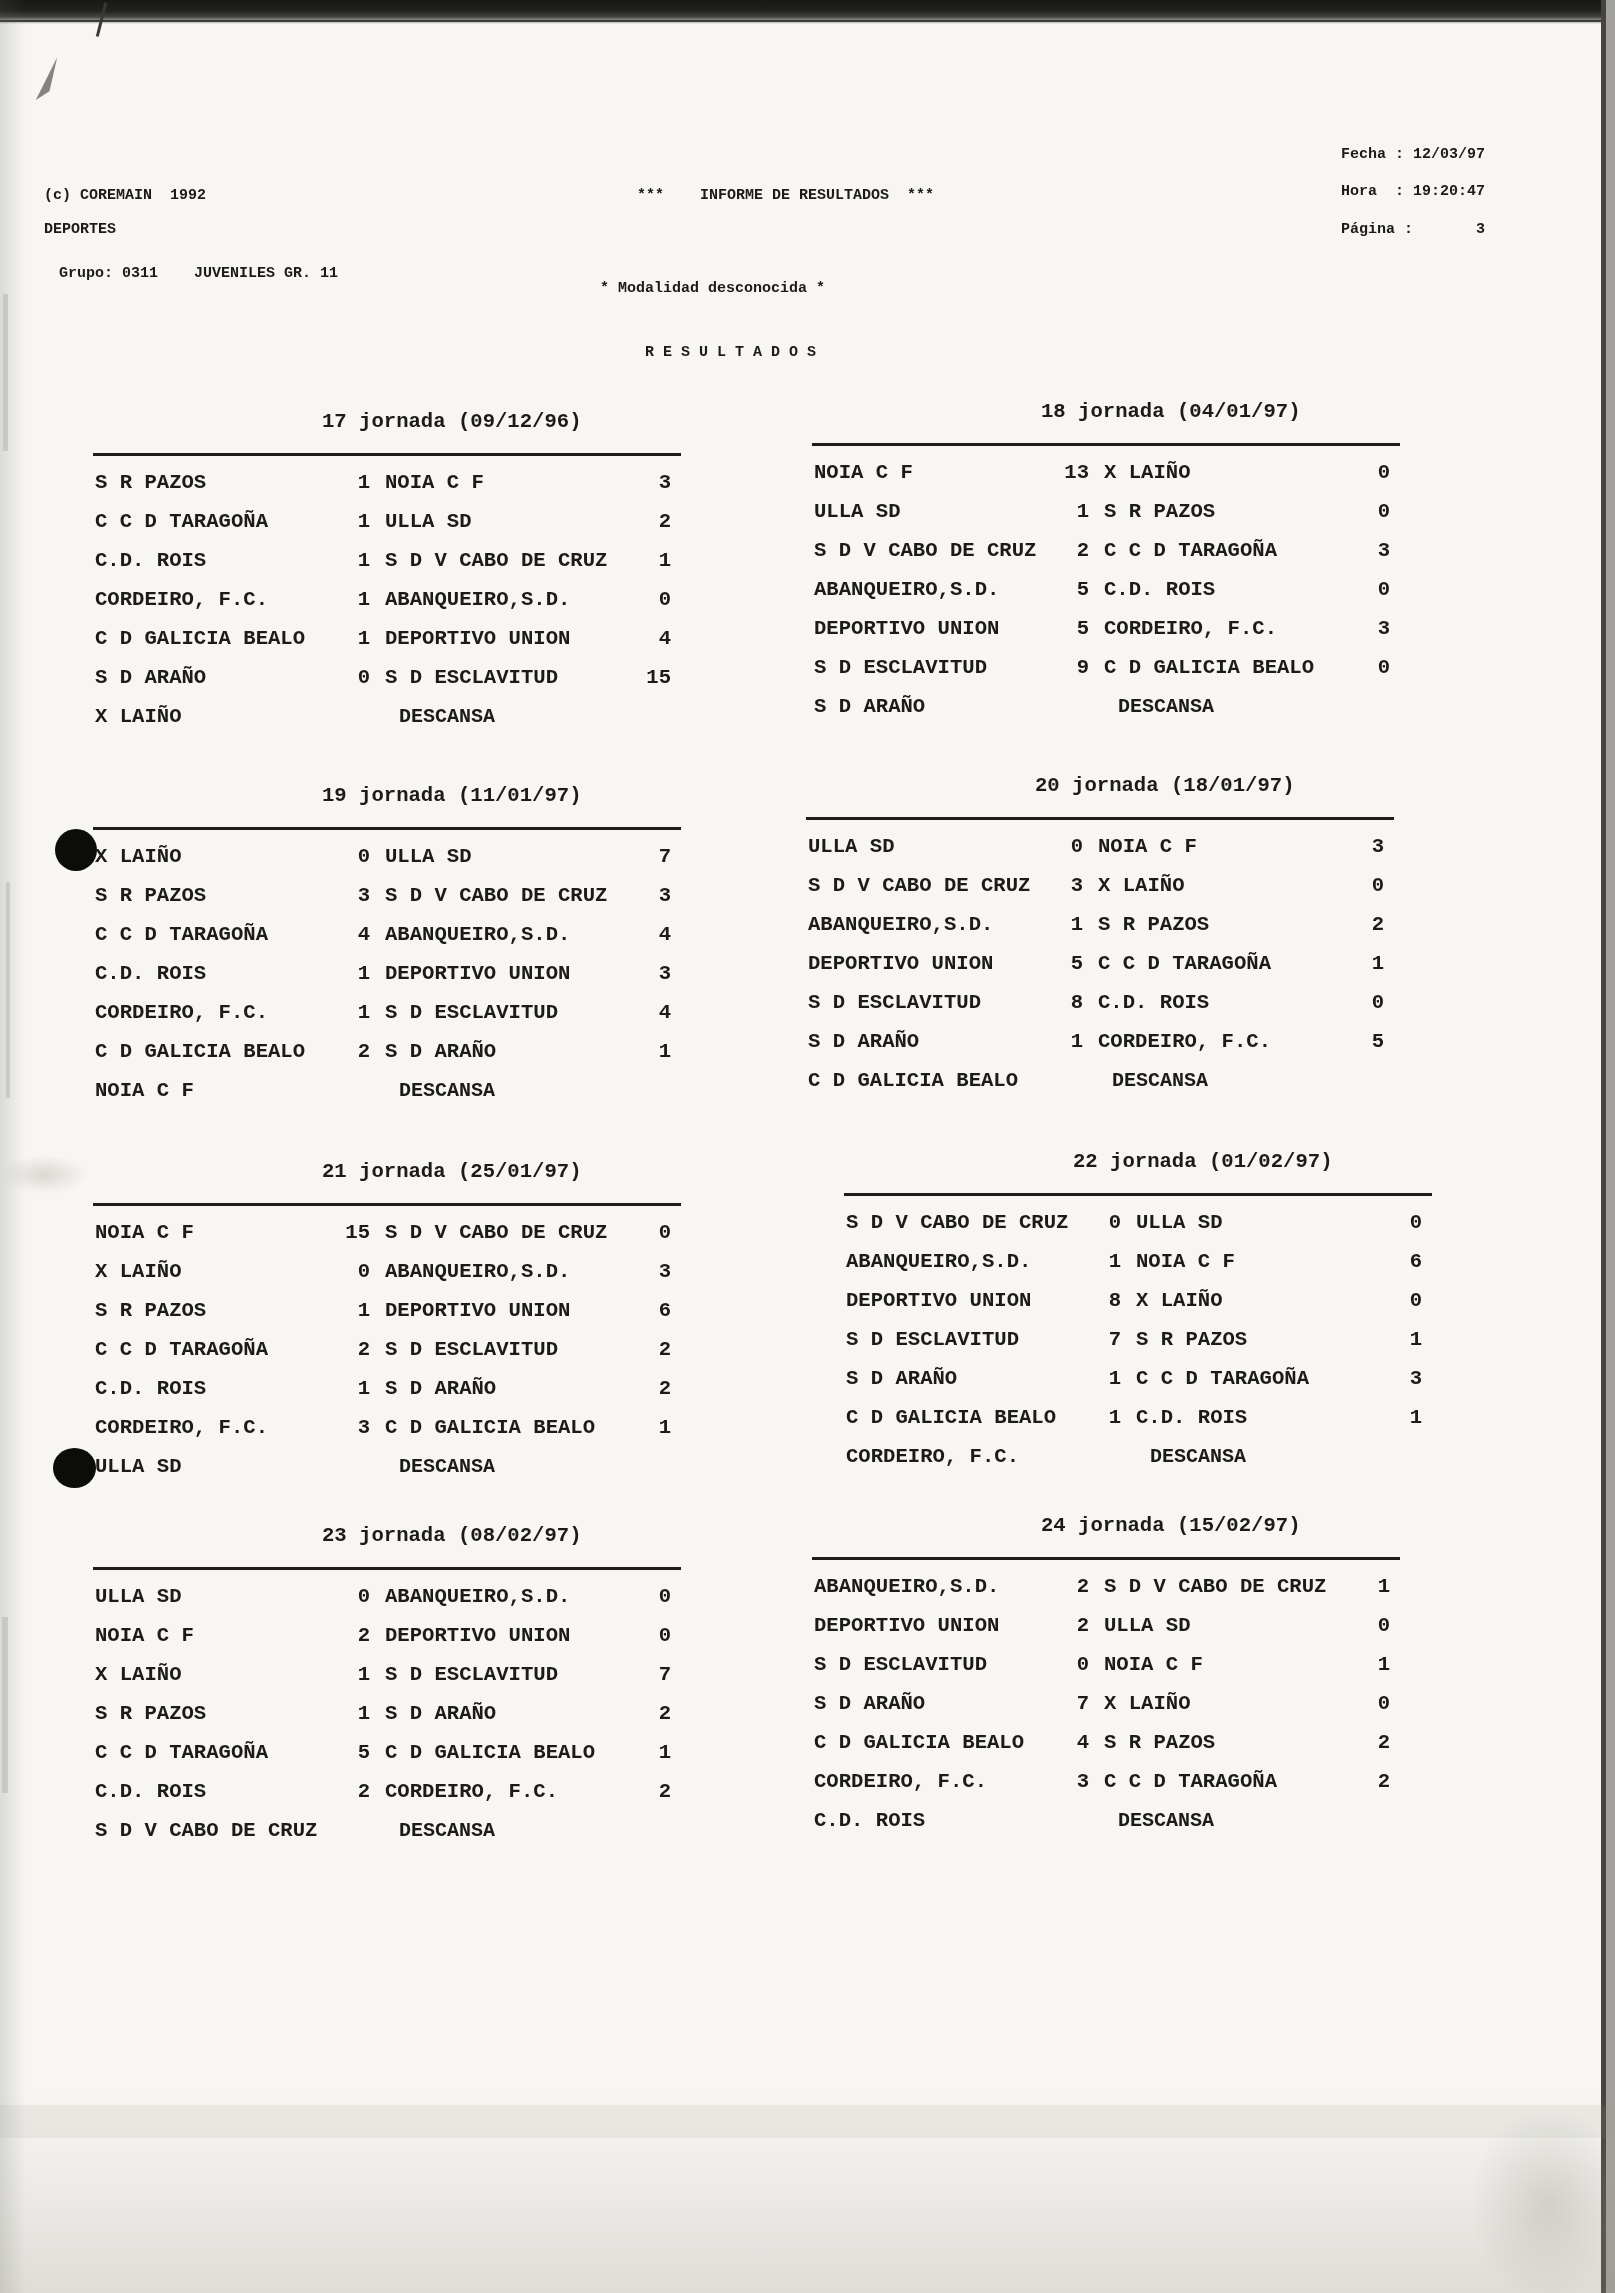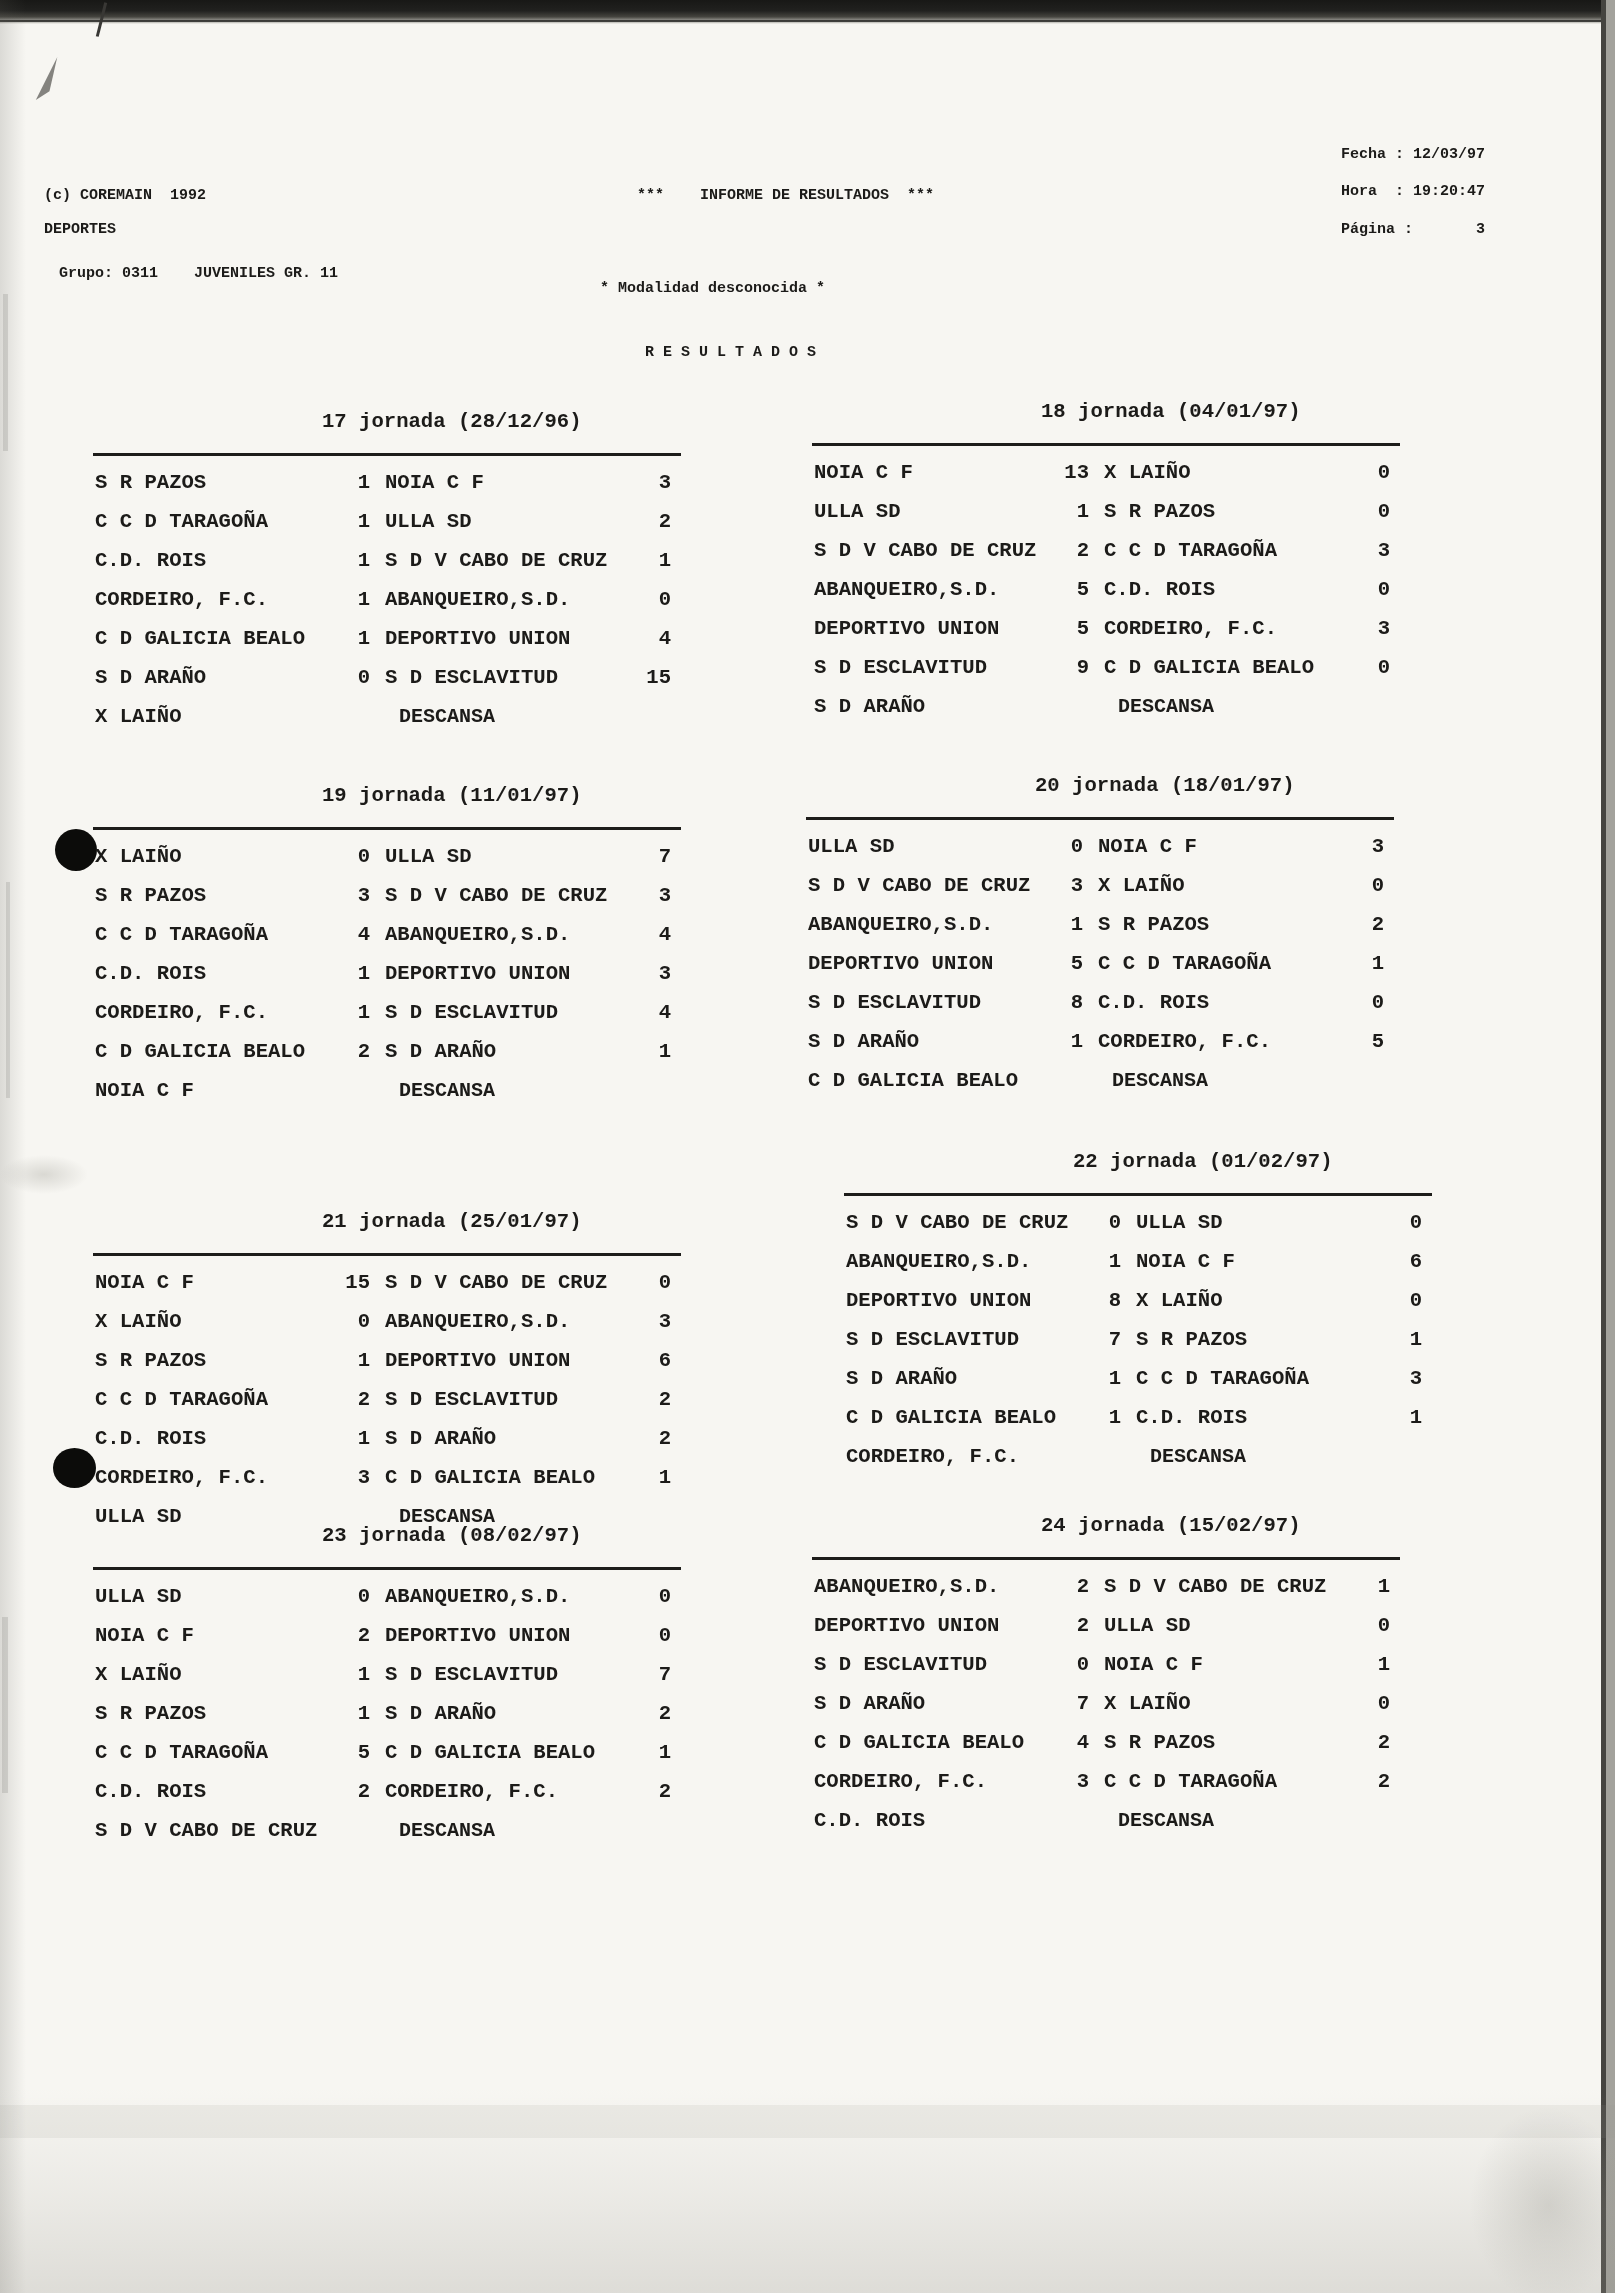--- a/index.html
+++ b/index.html
@@ -71,21 +71,21 @@
   <div class="mono abs" style="left:1341px;top:147px">Fecha : 12/03/97</div>
   <div class="mono abs" style="left:1341px;top:184px">Hora  : 19:20:47</div>
   <div class="mono abs" style="left:1341px;top:222px">Página :       3</div>
 
   <div class="mono abs" style="left:59px;top:266px">Grupo: 0311    JUVENILES GR. 11</div>
   <div class="mono abs" style="left:600px;top:281px">* Modalidad desconocida *</div>
   <div class="mono abs" style="left:645px;top:345px">R E S U L T A D O S</div>
 
   <div class="abs" style="left:0;top:0;width:100%;height:100%">
       <div class="jtable" style="left: 93px; top: 410px;">
-        <div class="jtitle">17 jornada (28/12/96)</div>
+        <div class="jtitle">17 jornada (09/12/96)</div>
         <div class="jrule"></div>
         <div class="jrows">
           <div class="mrow">
             <span class="home">S R PAZOS</span>
             <span class="hs">1</span>
             <span class="away">NOIA C F</span>
             <span class="as">3</span>
           </div>
           <div class="mrow">
             <span class="home">C C D TARAGOÑA</span>
@@ -254,21 +254,21 @@
             <span class="hs">1</span>
             <span class="away">CORDEIRO, F.C.</span>
             <span class="as">5</span>
           </div>
           <div class="mrow">
             <span class="home">C D GALICIA BEALO</span>
             <span class="rest">DESCANSA</span>
           </div>
         </div>
       </div>
-      <div class="jtable" style="left: 93px; top: 1210px; font-family: Liberation Mono, monospace;">
+      <div class="jtable" style="left: 93px; top: 1160px; font-family: Liberation Mono, monospace;">
         <div class="jtitle">21 jornada (25/01/97)</div>
         <div class="jrule"></div>
         <div class="jrows">
           <div class="mrow">
             <span class="home">NOIA C F</span>
             <span class="hs">15</span>
             <span class="away">S D V CABO DE CRUZ</span>
             <span class="as">0</span>
           </div>
           <div class="mrow">

